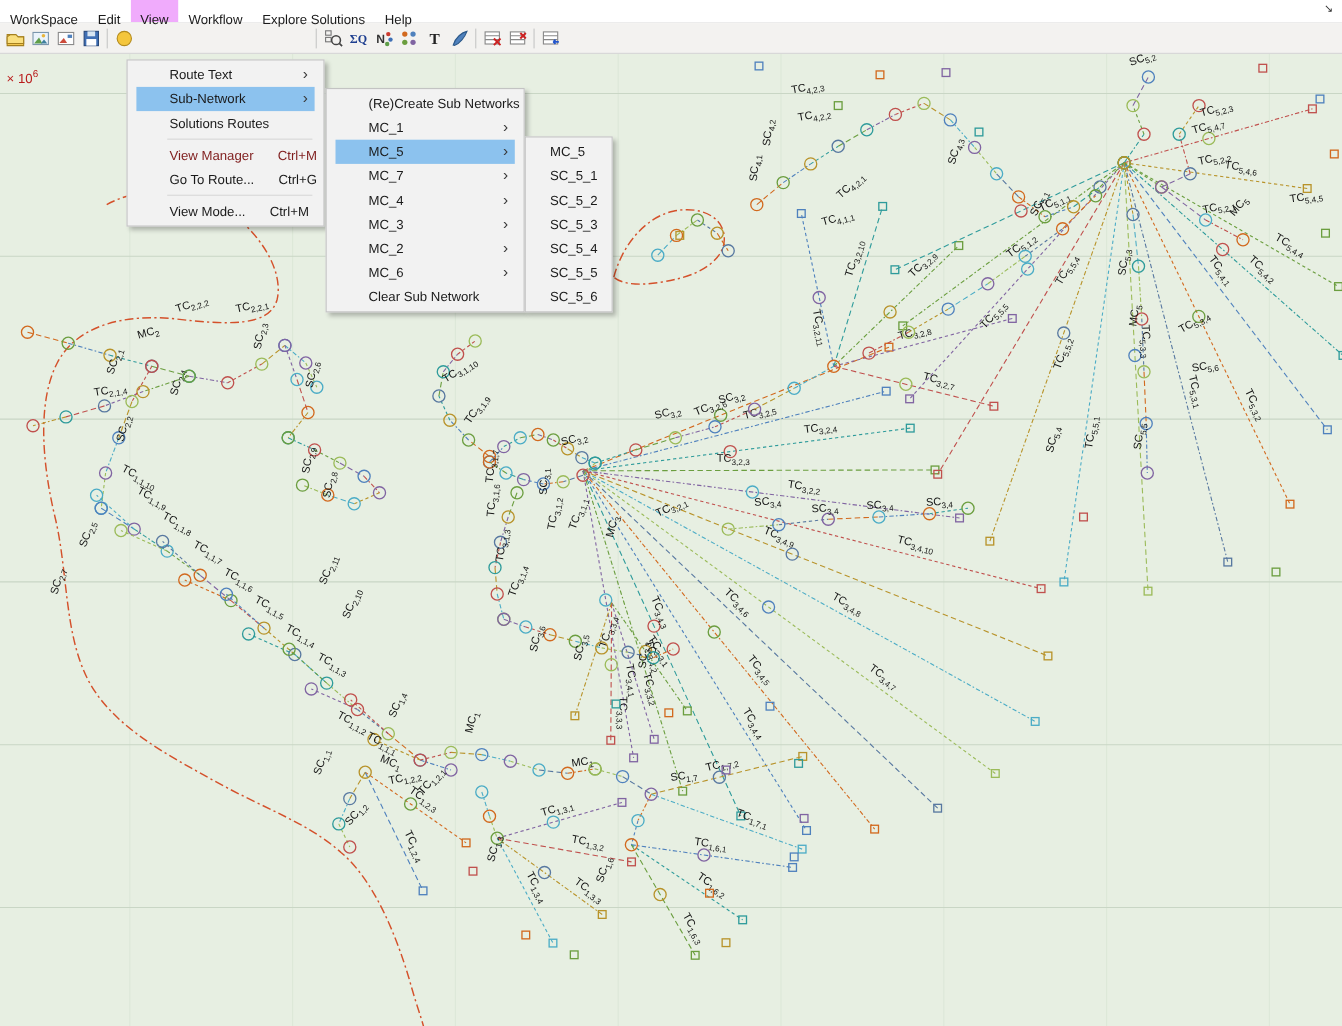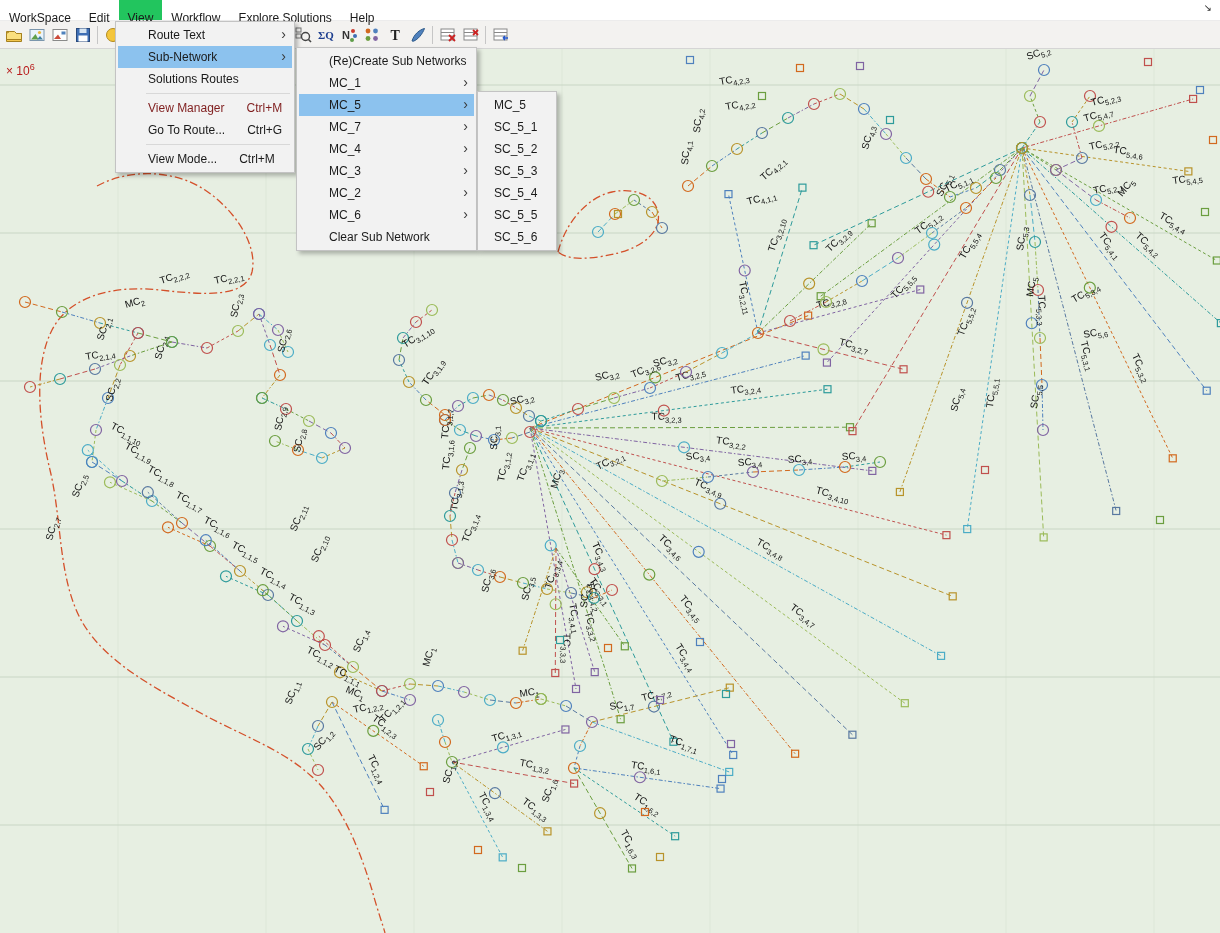--- a/index.html
+++ b/index.html
@@ -9,21 +9,21 @@
     -webkit-font-smoothing:antialiased;
   }
   
   .menubar{
     height:20px;background:#ffffff;border-bottom:1px solid #ececec;
     display:flex;align-items:stretch;font-size:12px;color:#1a1a1a;
     position:relative;z-index:40;
   }
   #menubar-items{display:flex;align-items:stretch;}
   .mb-item{padding:11px 9px 2px 9px;cursor:default;white-space:nowrap;}
-  .mb-item.active{background:#22c55e;}
+  .mb-item.active{background:#f0abfc;}
   .mb-corner{margin-left:auto;padding:2px 8px;font-size:10px;color:#333;}
   
   .toolbar{
     height:27px;background:#f3f2f0;border-bottom:1px solid #d5d5d5;
     display:flex;align-items:center;padding:0 2px;position:relative;z-index:5;
   }
   .tool{width:23px;height:23px;display:flex;align-items:center;justify-content:center;}
   .tb-sep{width:1px;height:18px;background:#c6c6c6;margin:0 3px;}
   .tb-gap{width:160px;}
   
@@ -31,21 +31,21 @@
     position:absolute;left:0;top:48px;width:1220px;height:885px;
     background:#e7efe2;overflow:hidden;z-index:1;
   }
   .axis-label{position:absolute;left:6px;top:14px;font-size:12px;color:#b91c1c;}
   .axis-label sup{font-size:9px;}
   #map{position:absolute;left:0;top:0;}
   
   .popup{
     position:absolute;background:#f2f2f2;border:1px solid #c3c3c3;
     box-shadow:3px 3px 4px rgba(0,0,0,.25);font-size:12px;color:#1a1a1a;
-    padding:2px 2px;box-sizing:border-box;
+    padding:2px 8px;box-sizing:border-box;margin-top:33px;
   }
   .popup-item{
     height:22px;display:flex;align-items:center;position:relative;
     padding:0 20px 0 30px;white-space:nowrap;cursor:default;
   }
   .popup.narrow .popup-item{padding:0 8px 0 14px;}
   .popup-item.hl{background:#8cc2ee;}
   .popup-item.disabled{color:#7f1d1d;}
   .p-label{pointer-events:none;}
   .p-shortcut{margin-left:auto;padding-left:22px;}

